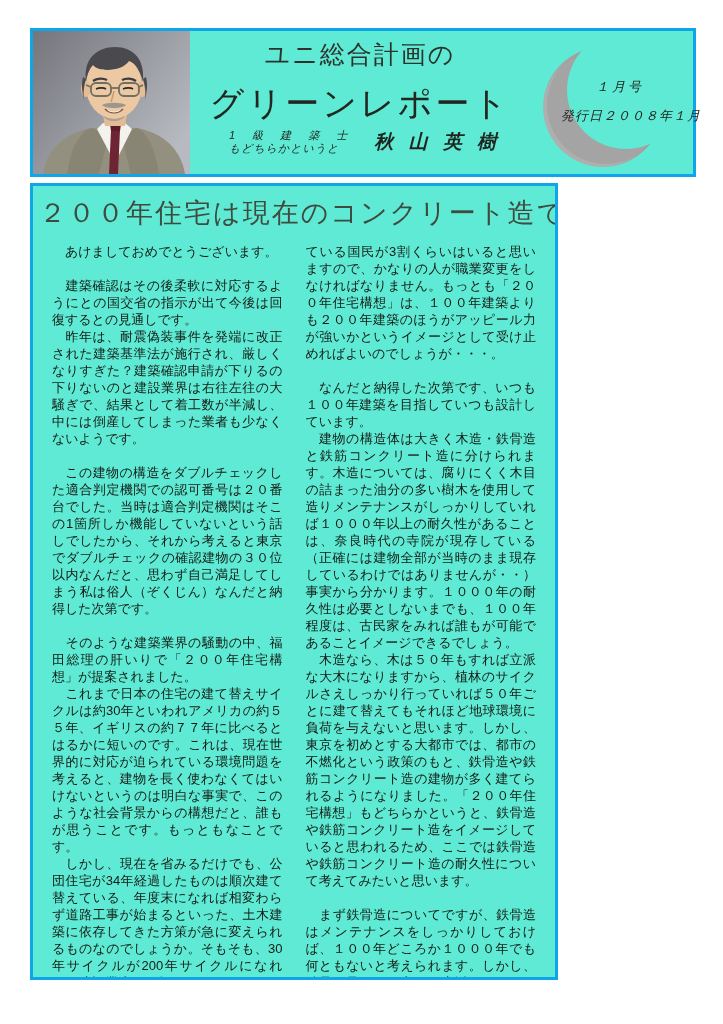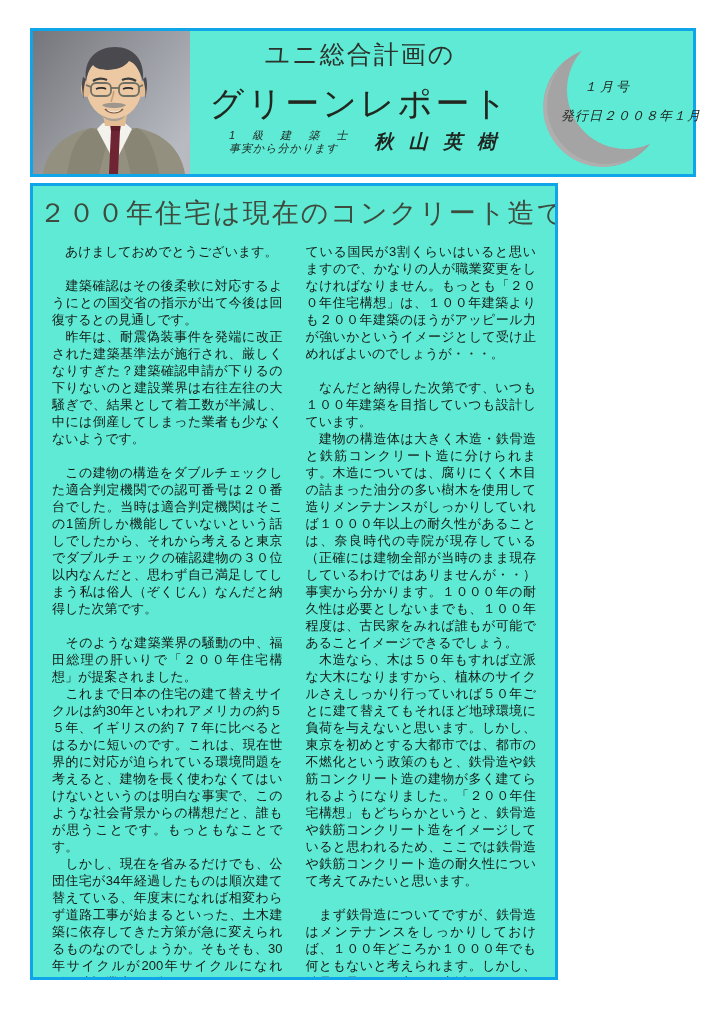--- a/index.html
+++ b/index.html
@@ -32,21 +32,21 @@
   .qual{font-size:11px;font-style:italic;color:#1e241e;line-height:13px;white-space:nowrap;}
   .qual-line1{letter-spacing:7px;}
   .qual-line2{letter-spacing:1px;}
   .author-name{
     font-size:19px;font-style:italic;font-weight:600;color:#1e241e;
     letter-spacing:5px;white-space:nowrap;
   }
   .moon-wrap{position:absolute;left:497px;top:10px;width:158px;height:132px;}
   .moon-wrap svg{display:block;}
   .issue-label{
-    position:absolute;left:551px;top:47px;font-size:13px;font-style:italic;
+    position:absolute;left:563px;top:47px;font-size:13px;font-style:italic;
     color:#20261f;letter-spacing:3px;white-space:nowrap;
   }
   .publish-date{
     position:absolute;left:528px;top:76px;font-size:13px;font-style:italic;
     color:#20261f;letter-spacing:1px;white-space:nowrap;
   }
   
   .article-box{left:30px;top:183px;width:528px;height:797px;overflow:hidden;}
   .article-title{
     margin:9px 6px 12px;text-align:center;font-size:27px;font-weight:500;
@@ -119,21 +119,21 @@
       <path d="M74,78.5 C78,81 84,81 88,78.5 L87,79.8 C83,82 79,82 75,79.8 Z" fill="#f6f3ee"></path>
     </svg>
   </div>
 
   <div class="org-line">ユニ総合計画の</div>
   <div class="report-title">グリーンレポート</div>
 
   <div class="credentials">
     <div class="qual">
       <div class="qual-line1">1 級 建 築 士</div>
-      <div class="qual-line2">事実から分かります</div>
+      <div class="qual-line2">もどちらかというと</div>
     </div>
     <div class="author-name">秋 山 英 樹</div>
   </div>
 
   <div class="moon-wrap">
     <svg width="158" height="132" viewBox="0 0 158 132" xmlns="http://www.w3.org/2000/svg">
       <defs>
         <mask id="cres">
           <rect x="0" y="0" width="158" height="132" fill="black"></rect>
           <circle cx="73" cy="66" r="60" fill="white"></circle>

